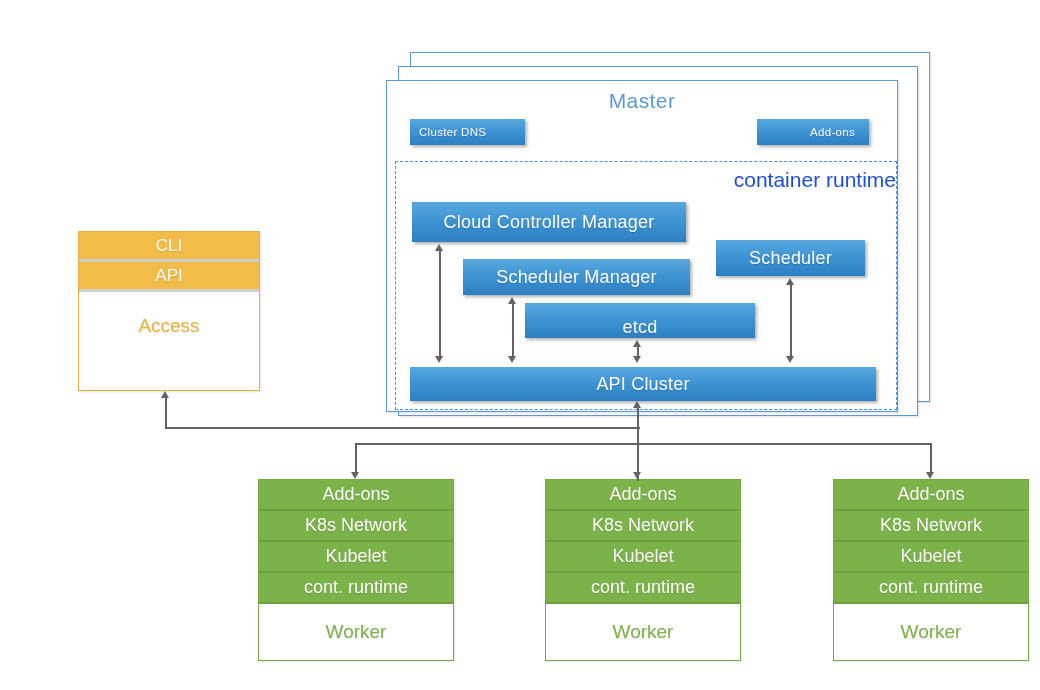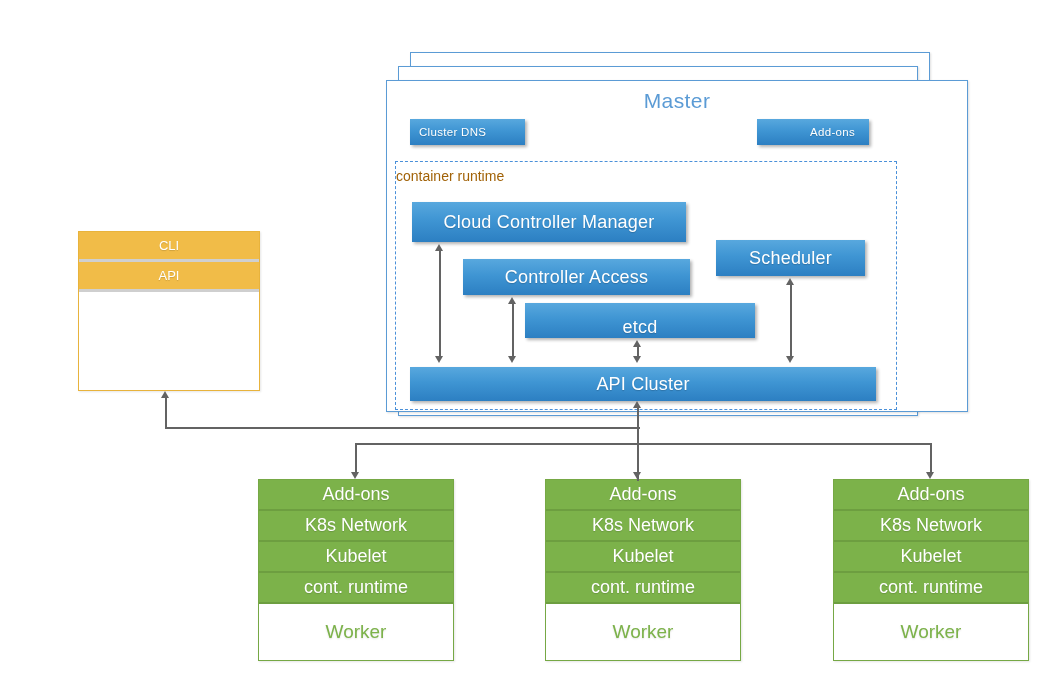--- a/index.html
+++ b/index.html
@@ -24,21 +24,21 @@
   .abs { position: absolute; box-sizing: border-box; }
 
   
   .master-sheet {
     border: 1px solid #5b9bd5;
     background: #ffffff;
     box-shadow: 1px 1px 2px rgba(0,0,0,0.13);
   }
   .master-sheet.back   { left: 410px; top: 52px;  width: 520px; height: 350px; }
   .master-sheet.middle { left: 398px; top: 66px;  width: 520px; height: 350px; }
-  .master-sheet.front  { left: 386px; top: 80px;  width: 582px; height: 332px; }
+  .master-sheet.front  { left: 386px; top: 80px;  width: 512px; height: 332px; }
 
   .master-title {
     position: absolute;
     left: 0; right: 0;
     top: 8px;
     text-align: center;
     font-size: 21px;
     color: #5b9bd5;
     letter-spacing: 0.4px;
     text-shadow: 0 1px 1px rgba(255,255,255,0.9);
@@ -50,23 +50,23 @@
     top: 161px;
     width: 502px;
     height: 249px;
     border: 1.6px dashed #4a90d9;
     background: transparent;
   }
   .runtime-title {
     position: absolute;
     left: 0; right: 0;
     top: 6px;
-    text-align: left;
-    font-size: 14px;
-    color: #a16207;
+    text-align: right;
+    font-size: 21px;
+    color: #1d4ed8;
     text-shadow: 0 1px 1px rgba(255,255,255,0.9);
   }
 
   
   .bluebox {
     background: linear-gradient(to bottom, #58a8de 0%, #3f95d3 45%, #2c7fc2 100%);
     color: #ffffff;
     display: flex;
     align-items: center;
     justify-content: center;
@@ -98,21 +98,21 @@
     display: flex;
     align-items: center;
     justify-content: center;
     color: #ffffff;
     text-shadow: 0 1px 1px rgba(0,0,0,0.15);
     box-sizing: border-box;
   }
   .bar.orange {
     background: #f1bc48;
     height: 30px;
-    font-size: 13px;
+    font-size: 17px;
     border-bottom: 3px solid #cfcfcf;
   }
   .bar.green {
     background: #7cb24a;
     height: 31px;
     font-size: 18px;
     border-bottom: 2px solid #6d9e40;
   }
   .footer-label {
     display: flex;
@@ -163,21 +163,21 @@
 
   <div class="abs runtime-box">
     <div class="runtime-title">container runtime</div>
   </div>
 
   <div class="abs bluebox" style="left:412px; top:202px; width:274px; height:40px;">
     <span>Cloud Controller Manager</span>
   </div>
 
   <div class="abs bluebox" style="left:463px; top:259px; width:227px; height:36px;">
-    <span>Controller Access</span>
+    <span>Scheduler Manager</span>
   </div>
 
   <div class="abs bluebox" style="left:525px; top:303px; width:230px; height:35px;align-items:flex-end;">
     <span>etcd</span>
   </div>
 
   <div class="abs bluebox" style="left:716px; top:240px; width:149px; height:36px;">
     <span>Scheduler</span>
   </div>
 
@@ -201,20 +201,21 @@
   <div class="abs line-v" style="left:790.2px; top:285px; height:71px;"></div>
   <div class="abs arrow-down" style="left:786px; top:356px;"></div>
 
   <div class="abs stack-panel access">
     <div class="bar orange">
       <span>CLI</span>
     </div>
     <div class="bar orange">
       <span>API</span>
     </div>
+    <div class="footer-label access">Access</div>
   </div>
 
   <div class="abs stack-panel worker w1">
     <div class="bar green">
       <span>Add-ons</span>
     </div>
     <div class="bar green">
       <span>K8s Network</span>
     </div>
     <div class="bar green">

